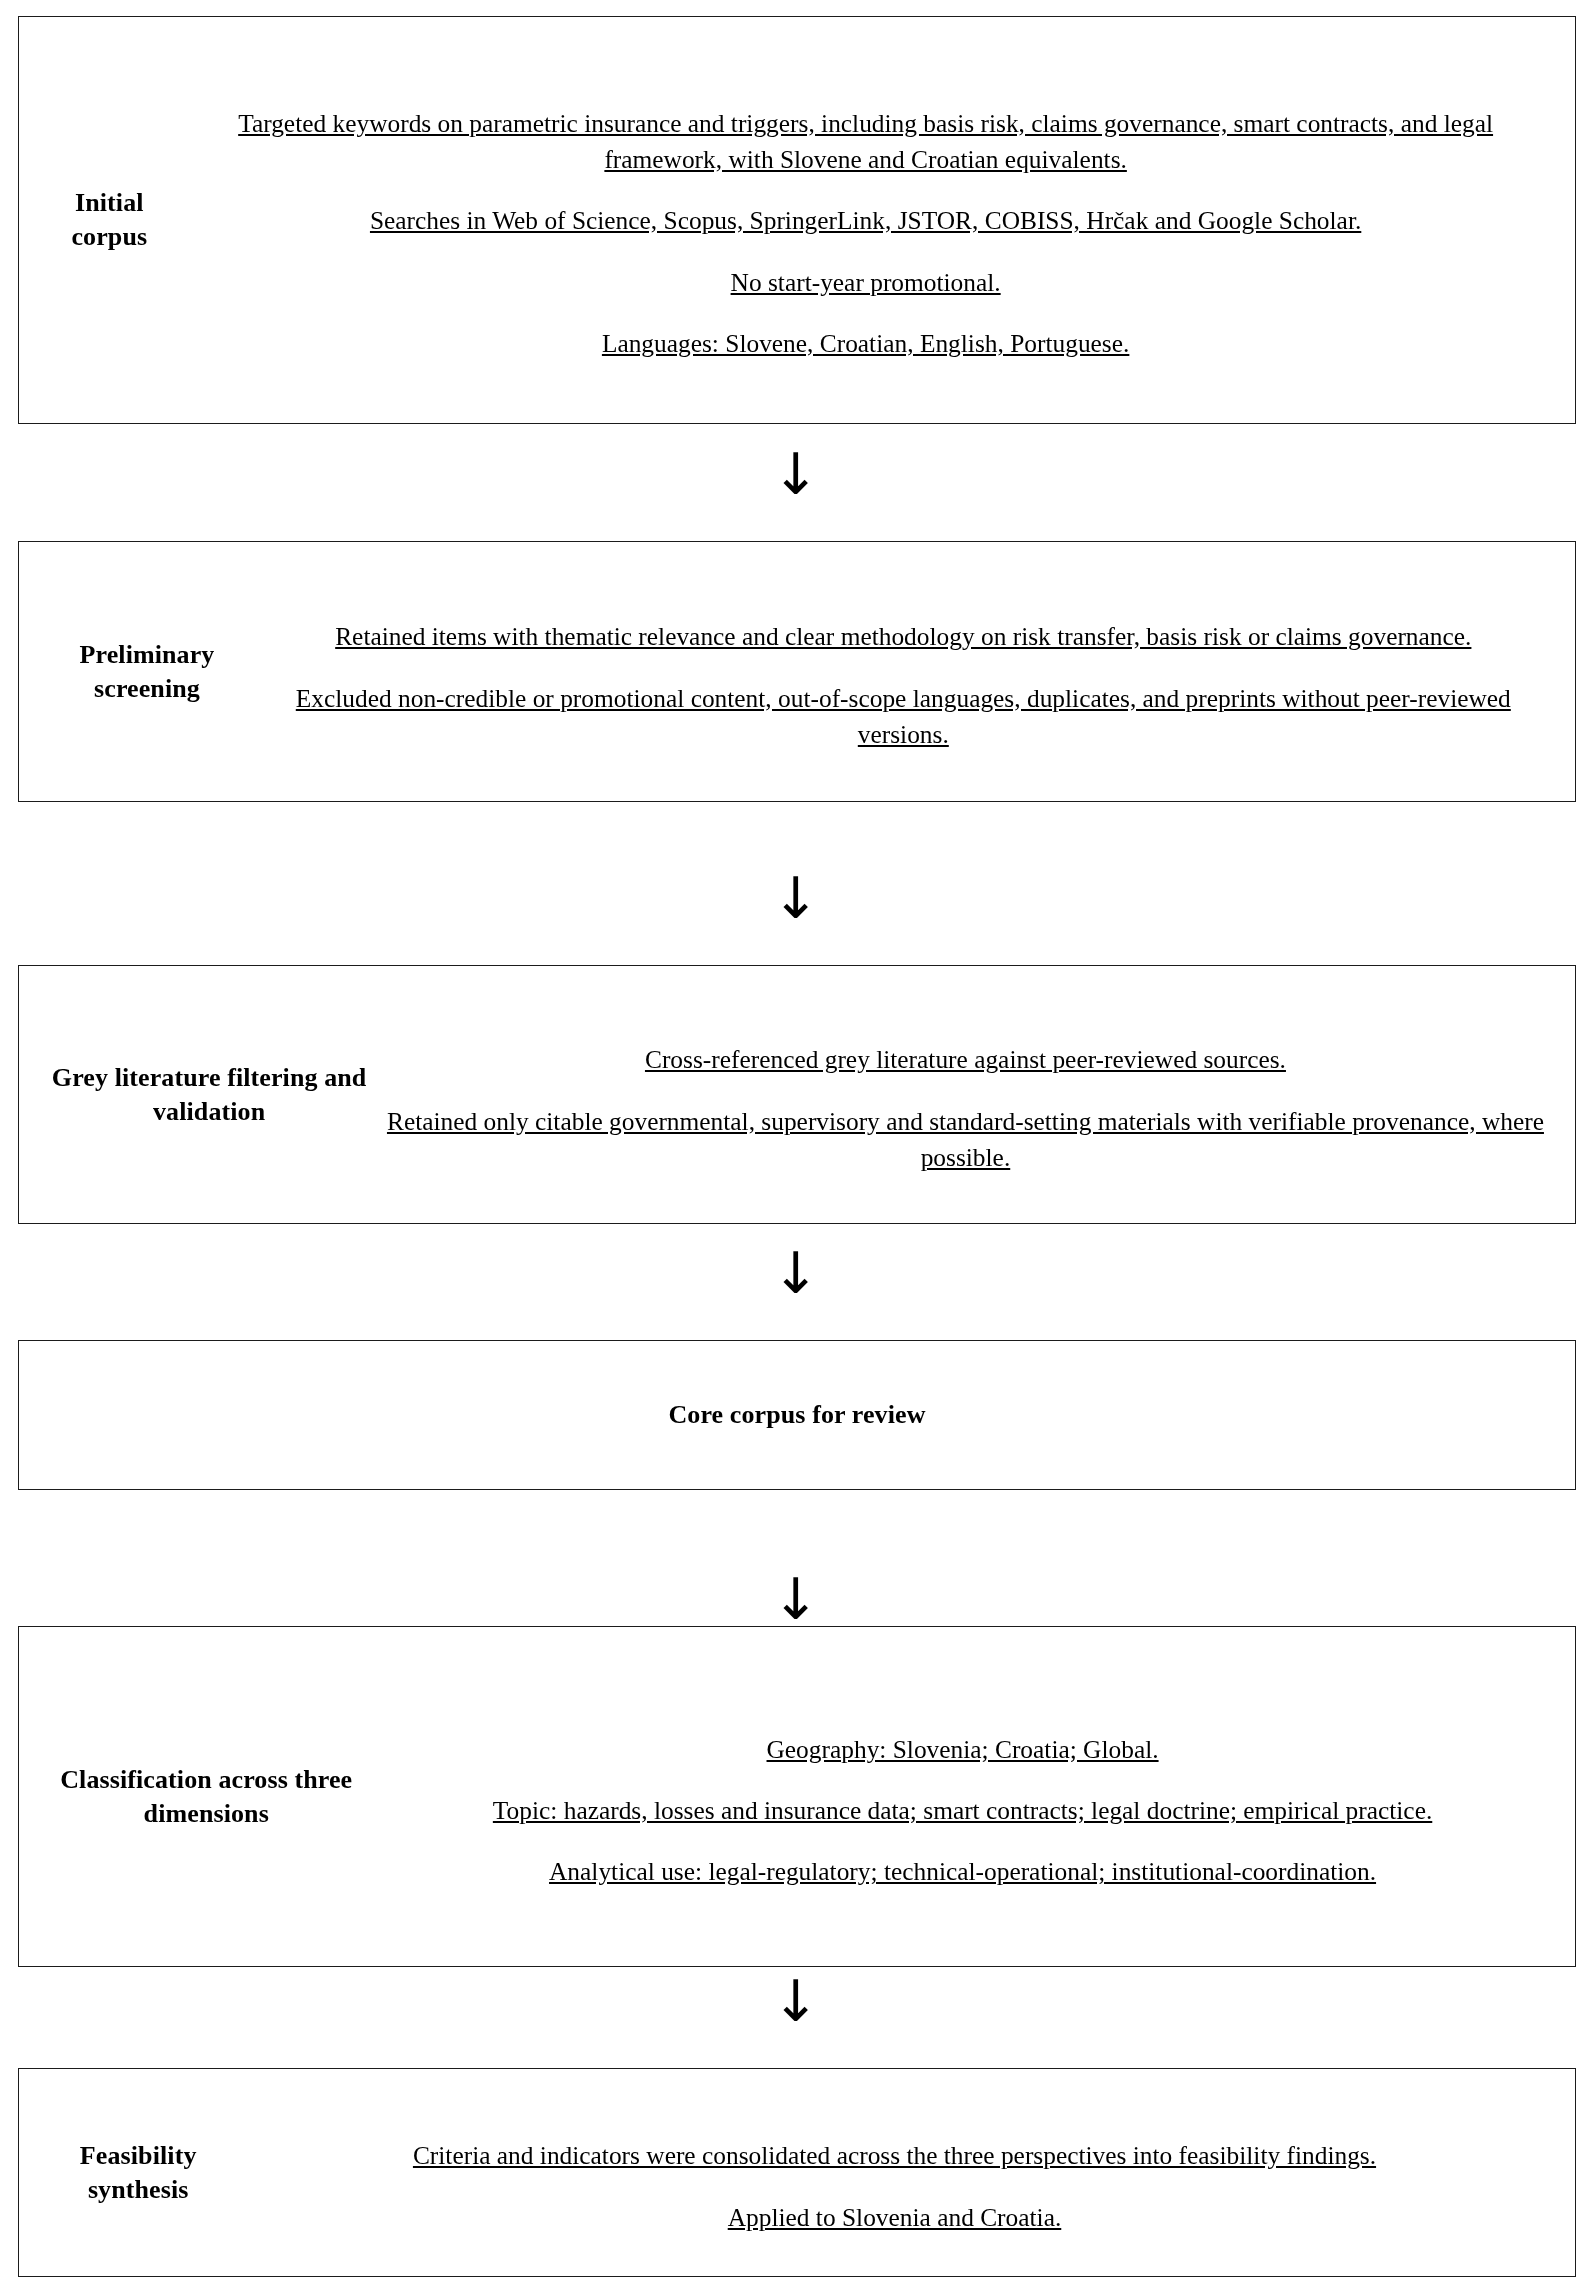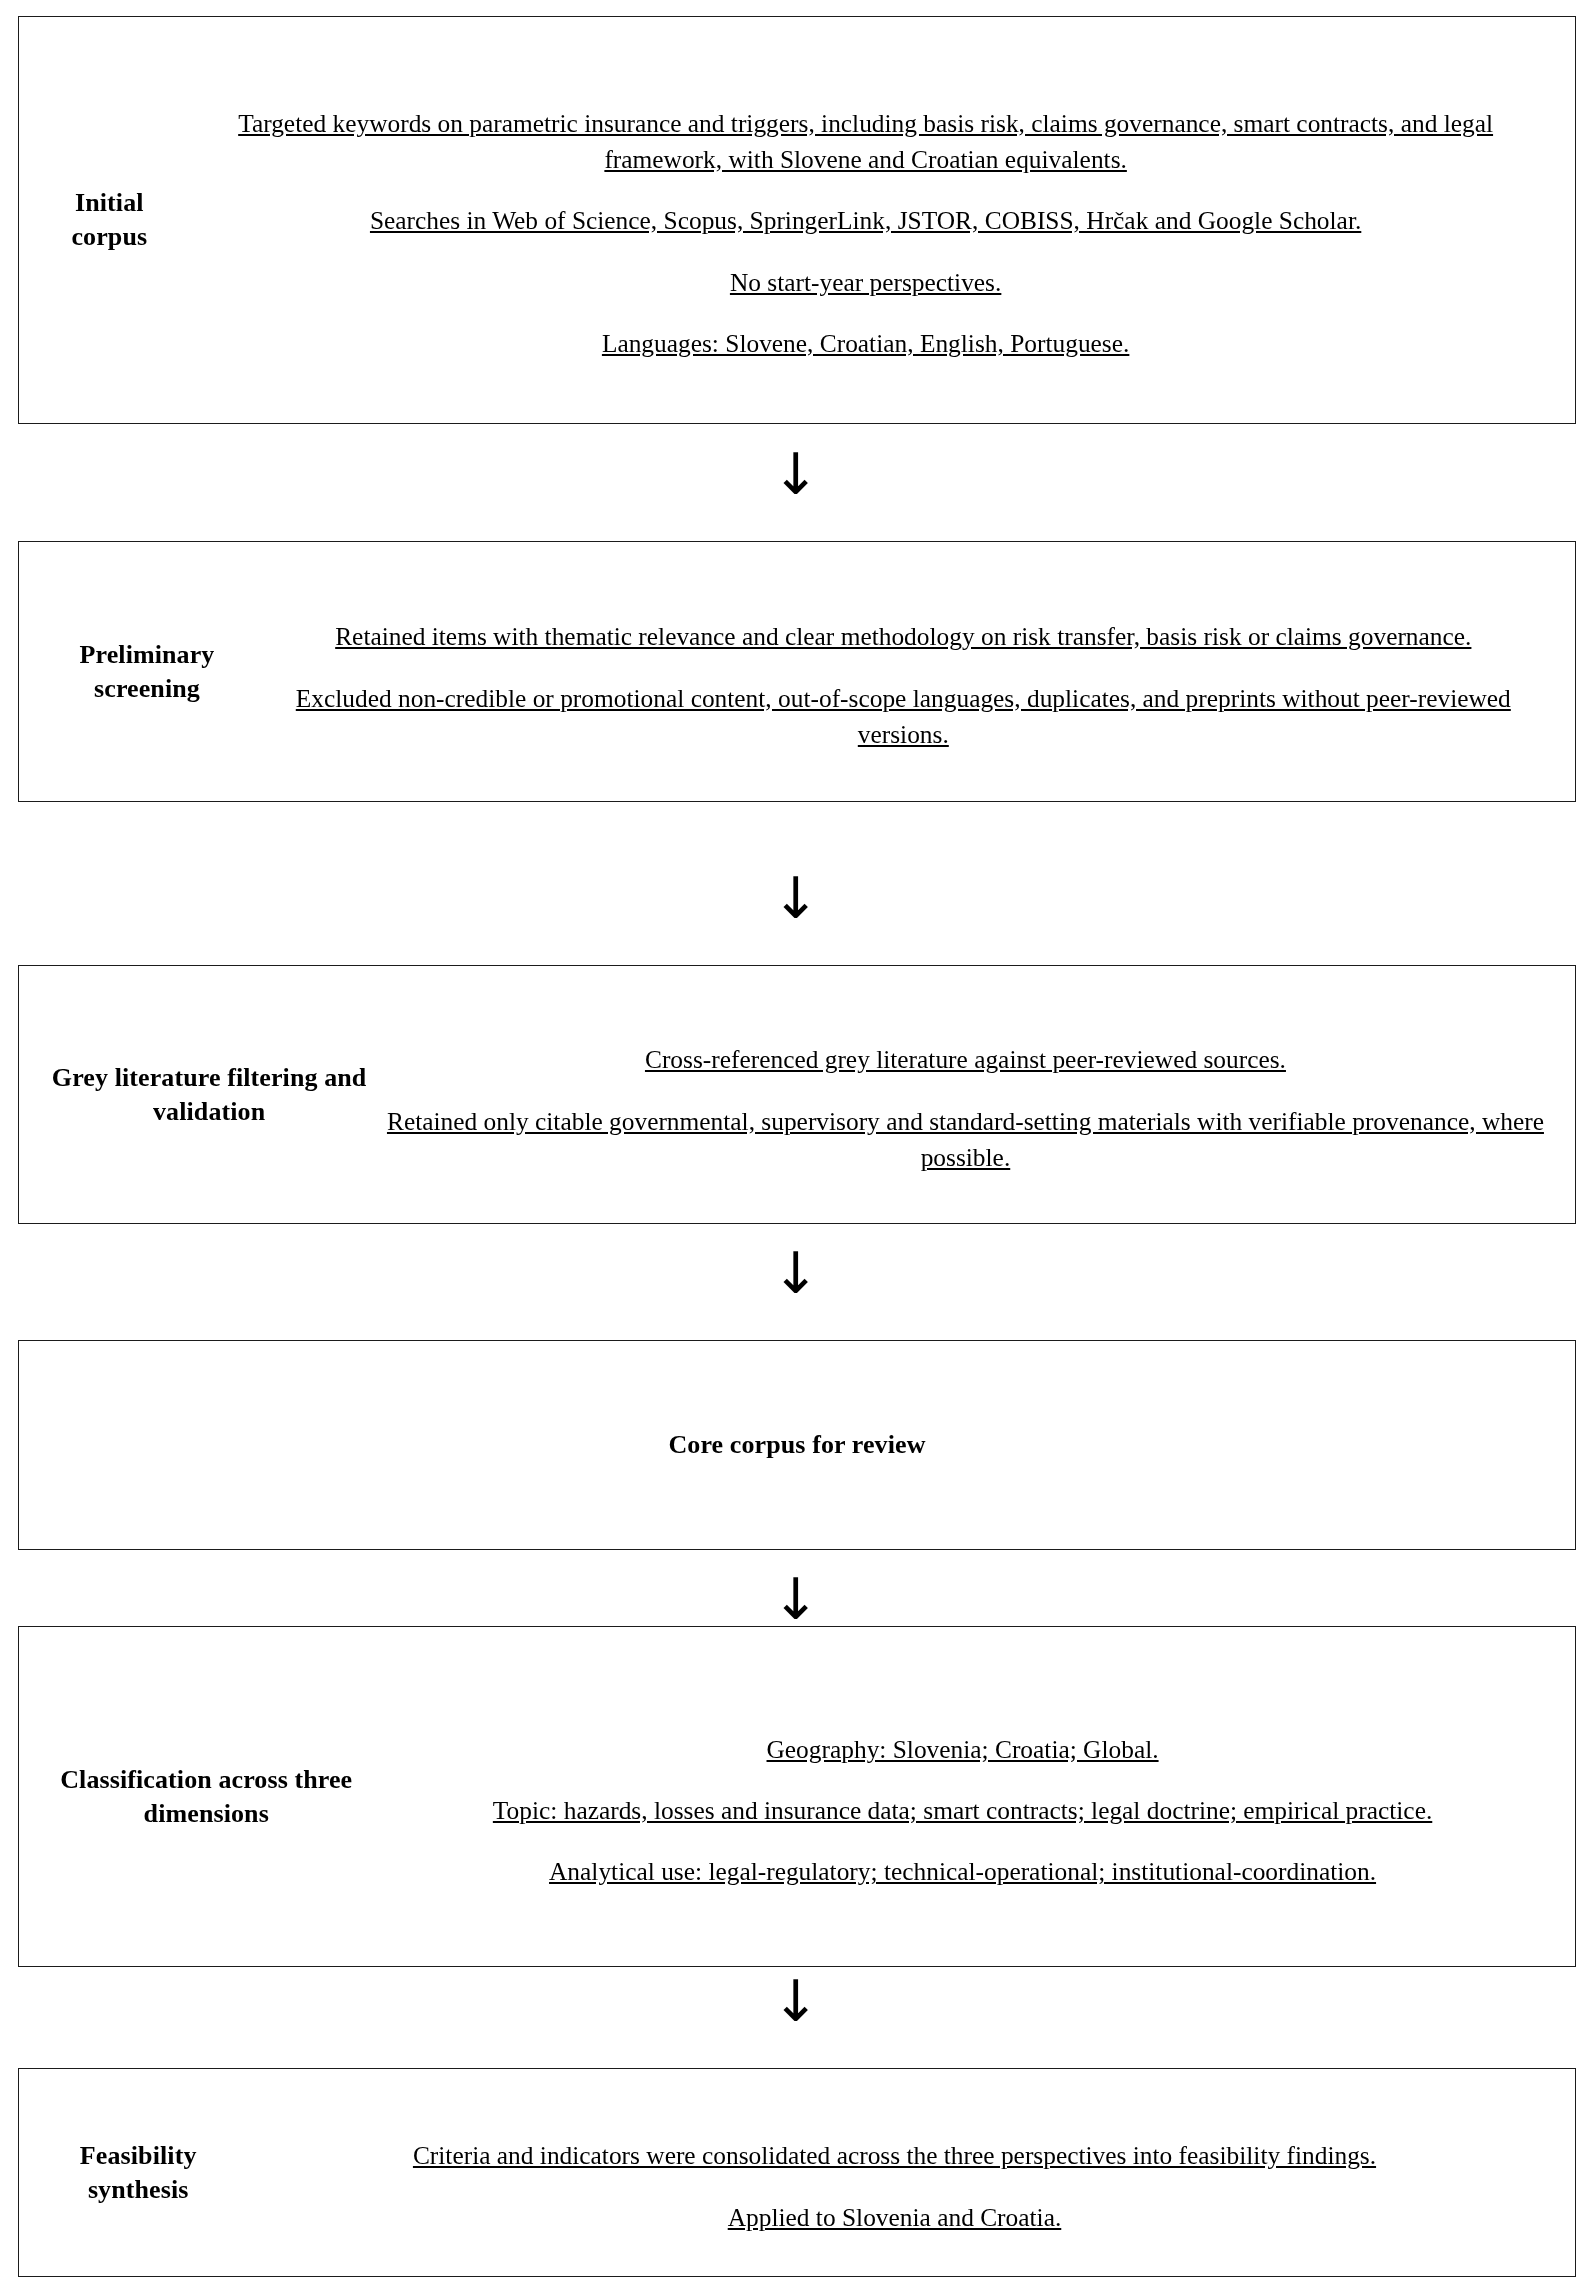--- a/index.html
+++ b/index.html
@@ -80,37 +80,37 @@
     user-select: none;
   }
 
   
   #box-1      { top: 15.5px;   height: 408px; }
   #arrow-1    { top: 446px; }
   #box-2      { top: 541px; height: 261px; }
   #arrow-2    { top: 870px; }
   #box-3      { top: 965px; height: 259px; justify-content: center; }
   #arrow-3    { top: 1245px; }
-  #box-4      { top: 1340px; height: 210px; }
+  #box-4      { top: 1340px; height: 150px; }
   #arrow-4    { top: 1571px; }
   #box-5      { top: 1626px; height: 341px; }
   #arrow-5    { top: 1973px; }
   #box-6      { top: 2068px; height: 209px; }
 </style>
 </head>
 <body>
 
 <div id="flow-root">
 
   <div class="flow-box" id="box-1">
     <div class="box-title">Initial corpus</div>
     <div class="box-body">
       <p class="box-line">Targeted keywords on parametric insurance and triggers, including basis risk, claims governance, smart contracts, and legal framework, with Slovene and Croatian equivalents.</p>
       <p class="box-line">Searches in Web of Science, Scopus, SpringerLink, JSTOR, COBISS, Hrčak and Google Scholar.</p>
-      <p class="box-line">No start-year perspectives.</p>
+      <p class="box-line">No start-year promotional.</p>
       <p class="box-line">Languages: Slovene, Croatian, English, Portuguese.</p>
     </div>
   </div>
 
   <div class="flow-arrow" id="arrow-1">↓</div>
 
   <div class="flow-box" id="box-2">
     <div class="box-title">Preliminary screening</div>
     <div class="box-body">
       <p class="box-line">Retained items with thematic relevance and clear methodology on risk transfer, basis risk or claims governance.</p>

